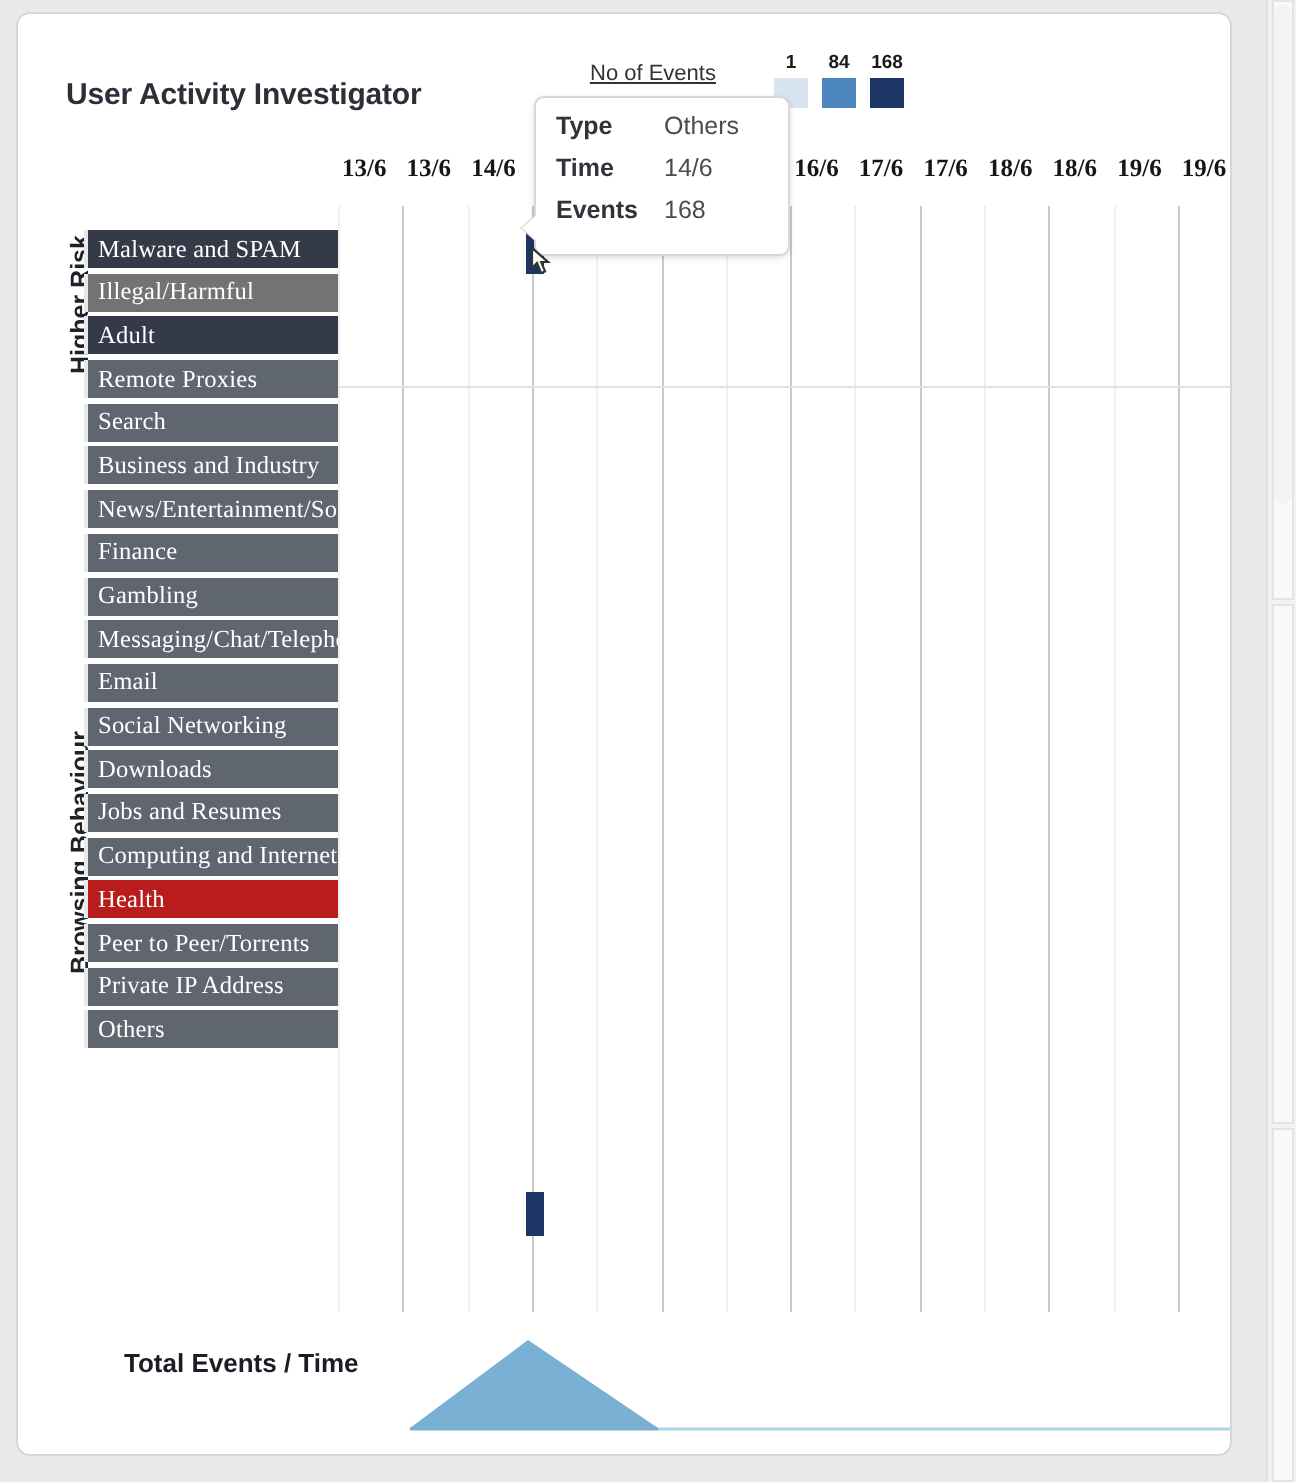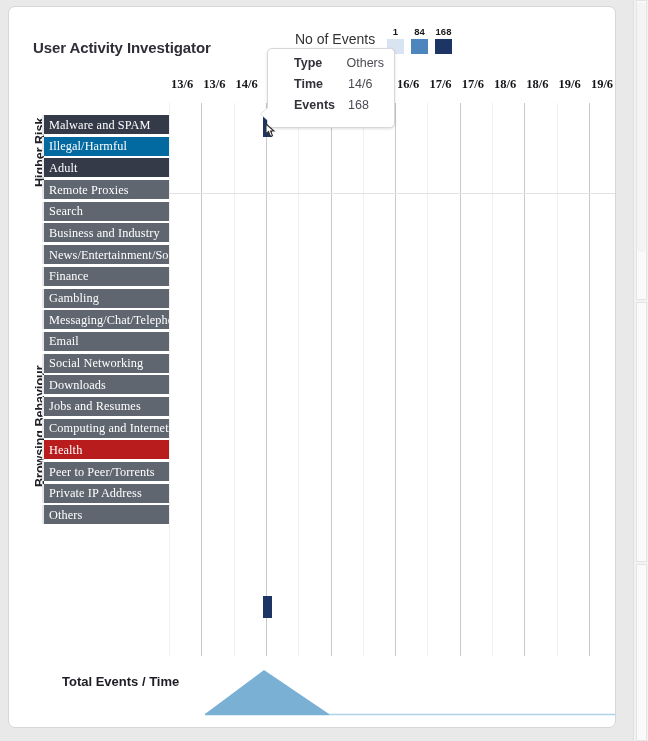--- a/index.html
+++ b/index.html
@@ -65,23 +65,24 @@
     font-weight: bold;
     color: #2e2e38;
     letter-spacing: -0.1px;
     white-space: nowrap;
   }
   
   .legend-title {
     position: absolute;
     left: 286px;
     top: 24px;
-    font-size: 14px;
+    font-size: 11px;
     color: #333;
     white-space: nowrap;
+    text-decoration: underline;
   }
   .legend-swatches {
     position: absolute;
     left: 378px;
     top: 19px;
     width: 70px;
     height: 32px;
   }
   .lg-num {
     position: absolute;
@@ -178,21 +179,21 @@
   
   .tooltip {
     position: absolute;
     left: 258px;
     top: 41px;
     width: 128px;
     background: #ffffff;
     border: 1px solid #d8d8d8;
     border-radius: 5px;
     box-shadow: 0 1px 3px rgba(0,0,0,0.13);
-    padding: 7px 10px 8px 26px;
+    padding: 7px 10px 8px 10px;
     box-sizing: border-box;
   }
   .tt-row {
     display: flex;
     align-items: baseline;
     height: 21px;
   }
   .tt-k {
     width: 54px;
     font-size: 12.5px;
@@ -272,21 +273,21 @@
         <div class="xlab" style="left: 485px;">18/6</div>
         <div class="xlab" style="left: 517.3px;">18/6</div>
         <div class="xlab" style="left: 549.6px;">19/6</div>
         <div class="xlab" style="left: 581.9px;">19/6</div>
       </div>
 
     <div class="cats" id="cats-host">
         <div class="cat" style="background: rgb(52, 58, 71);">
           <span>Malware and SPAM</span>
         </div>
-        <div class="cat" style="background: #0369a1;">
+        <div class="cat" style="background: #737373;">
           <span>Illegal/Harmful</span>
         </div>
         <div class="cat" style="background: rgb(52, 58, 71);">
           <span>Adult</span>
         </div>
         <div class="cat" style="background: rgb(95, 102, 112);">
           <span>Remote Proxies</span>
         </div>
         <div class="cat" style="background: rgb(95, 102, 112);">
           <span>Search</span>

